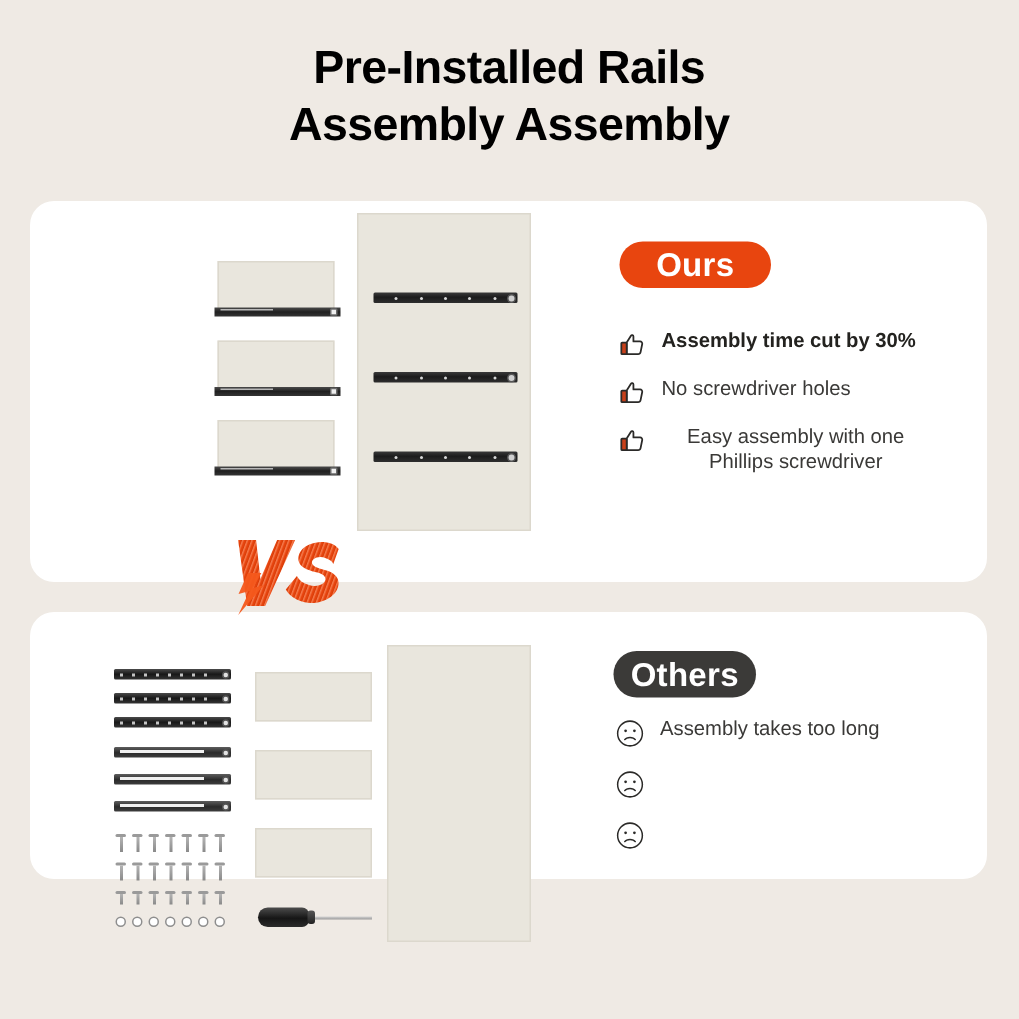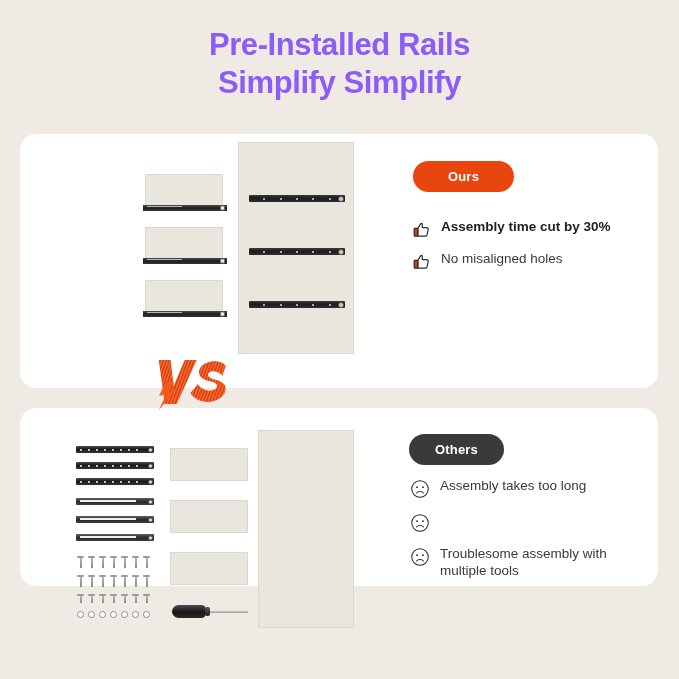--- a/index.html
+++ b/index.html
@@ -7,21 +7,21 @@
     width:679px;height:679px;
     background:#efeae4;
     font-family:"Liberation Sans", sans-serif;
     overflow:hidden;
     position:relative;
   }
   
   .title{
     position:absolute;left:0;top:26px;width:679px;
     text-align:center;
-    color:#8b5cf6;
+    color:#000000;
     font-size:31px;
     font-weight:bold;
     line-height:38px;
     letter-spacing:-0.4px;
   }
   .title-line{display:block;}
 
   
   .card{
     position:absolute;left:20px;width:638px;
@@ -134,21 +134,21 @@
   
   .vs-wrap{
     position:absolute;left:146px;top:352px;width:96px;height:60px;
     z-index:5;
   }
 
   
   .badge{
     position:absolute;
     display:inline-flex;align-items:center;justify-content:center;
-    color:#fff;font-weight:bold;font-size:13px;
+    color:#fff;font-weight:bold;font-size:22px;
     border-radius:999px;
     letter-spacing:0.2px;
   }
   #badge-ours{left:413px;top:161px;width:101px;height:31px;background:#e8450f;}
   #badge-others{left:409px;top:434px;width:95px;height:31px;background:#3b3a38;}
 
   
   .bullets{position:absolute;}
   #bullets-ours{left:410px;top:218px;width:210px;text-align:center;}
   #bullets-others{left:409px;top:483px;width:210px;}
@@ -163,21 +163,21 @@
     font-size:13.5px;line-height:17px;color:#3a3937;
   }
   .bullet.strong .txt{font-weight:bold;color:#23221f;}
   #bullets-others .bullet{margin-bottom:11px;}
 </style>
 </head>
 <body>
 
 <div class="title">
   <span class="title-line">Pre-Installed Rails</span>
-  <span class="title-line">Simplify Simplify</span>
+  <span class="title-line">Assembly Assembly</span>
 </div>
 
 <div class="card" id="card-ours">
 
   <div>
 
     <div class="drawer-box" style="left:125px;top:40px;width:78px;height:35px;">
       <div class="rail-light" style="left:-3px;bottom:-3px;width:84px;height:6px;">
         <div class="hl"></div>
           <div class="nub"></div>
@@ -262,23 +262,34 @@
 
     <div class="bullet">
       <span class="ico">
         <svg viewBox="0 0 24 24" width="22" height="22">
           <path d="M8.5 10.2 L11.6 5.3 C12.1 4.5 13.4 4.7 13.4 5.9 L13.4 9.4 L18.2 9.4
                    C19.3 9.4 20 10.3 19.8 11.3 L18.6 17.2 C18.4 18.1 17.7 18.7 16.8 18.7
                    L8.5 18.7 Z" fill="none" stroke="#2b2a28" stroke-width="1.3" stroke-linejoin="round"></path>
           <rect x="4.6" y="10.2" width="3.9" height="8.5" rx="0.6" fill="#c8401a" stroke="#2b2a28" stroke-width="1.3"></rect>
         </svg>
       </span>
-      <span class="txt">No misaligned holes</span>
-    </div>
-
+      <span class="txt">No screwdriver holes</span>
+    </div>
+
+    <div class="bullet">
+      <span class="ico">
+        <svg viewBox="0 0 24 24" width="22" height="22">
+          <path d="M8.5 10.2 L11.6 5.3 C12.1 4.5 13.4 4.7 13.4 5.9 L13.4 9.4 L18.2 9.4
+                   C19.3 9.4 20 10.3 19.8 11.3 L18.6 17.2 C18.4 18.1 17.7 18.7 16.8 18.7
+                   L8.5 18.7 Z" fill="none" stroke="#2b2a28" stroke-width="1.3" stroke-linejoin="round"></path>
+          <rect x="4.6" y="10.2" width="3.9" height="8.5" rx="0.6" fill="#c8401a" stroke="#2b2a28" stroke-width="1.3"></rect>
+        </svg>
+      </span>
+      <span class="txt">Easy assembly with one Phillips screwdriver</span>
+    </div>
   </div>
 </div>
 
 <div class="vs-wrap">
   <svg viewBox="0 0 96 60" width="96" height="60">
     <defs>
       <linearGradient id="vsg" x1="0" y1="0" x2="1" y2="0">
         <stop offset="0%" stop-color="#f4581c"></stop>
         <stop offset="55%" stop-color="#e8450f"></stop>
         <stop offset="100%" stop-color="#d63c08"></stop>
@@ -474,16 +485,15 @@
 
     <div class="bullet">
       <span class="ico">
         <svg viewBox="0 0 24 24" width="22" height="22">
           <circle cx="12" cy="12" r="9" fill="none" stroke="#2b2a28" stroke-width="1.1"></circle>
           <circle cx="8.8" cy="10" r="1" fill="#2b2a28"></circle>
           <circle cx="15.2" cy="10" r="1" fill="#2b2a28"></circle>
           <path d="M8.2 16.4 C9.6 14.3 14.4 14.3 15.8 16.4" fill="none" stroke="#2b2a28" stroke-width="1.1" stroke-linecap="round"></path>
         </svg>
       </span>
-      <span class="txt">Troublesome assembly with multiple tools</span>
     </div>
   </div>
 </div>
 
 </body></html>

